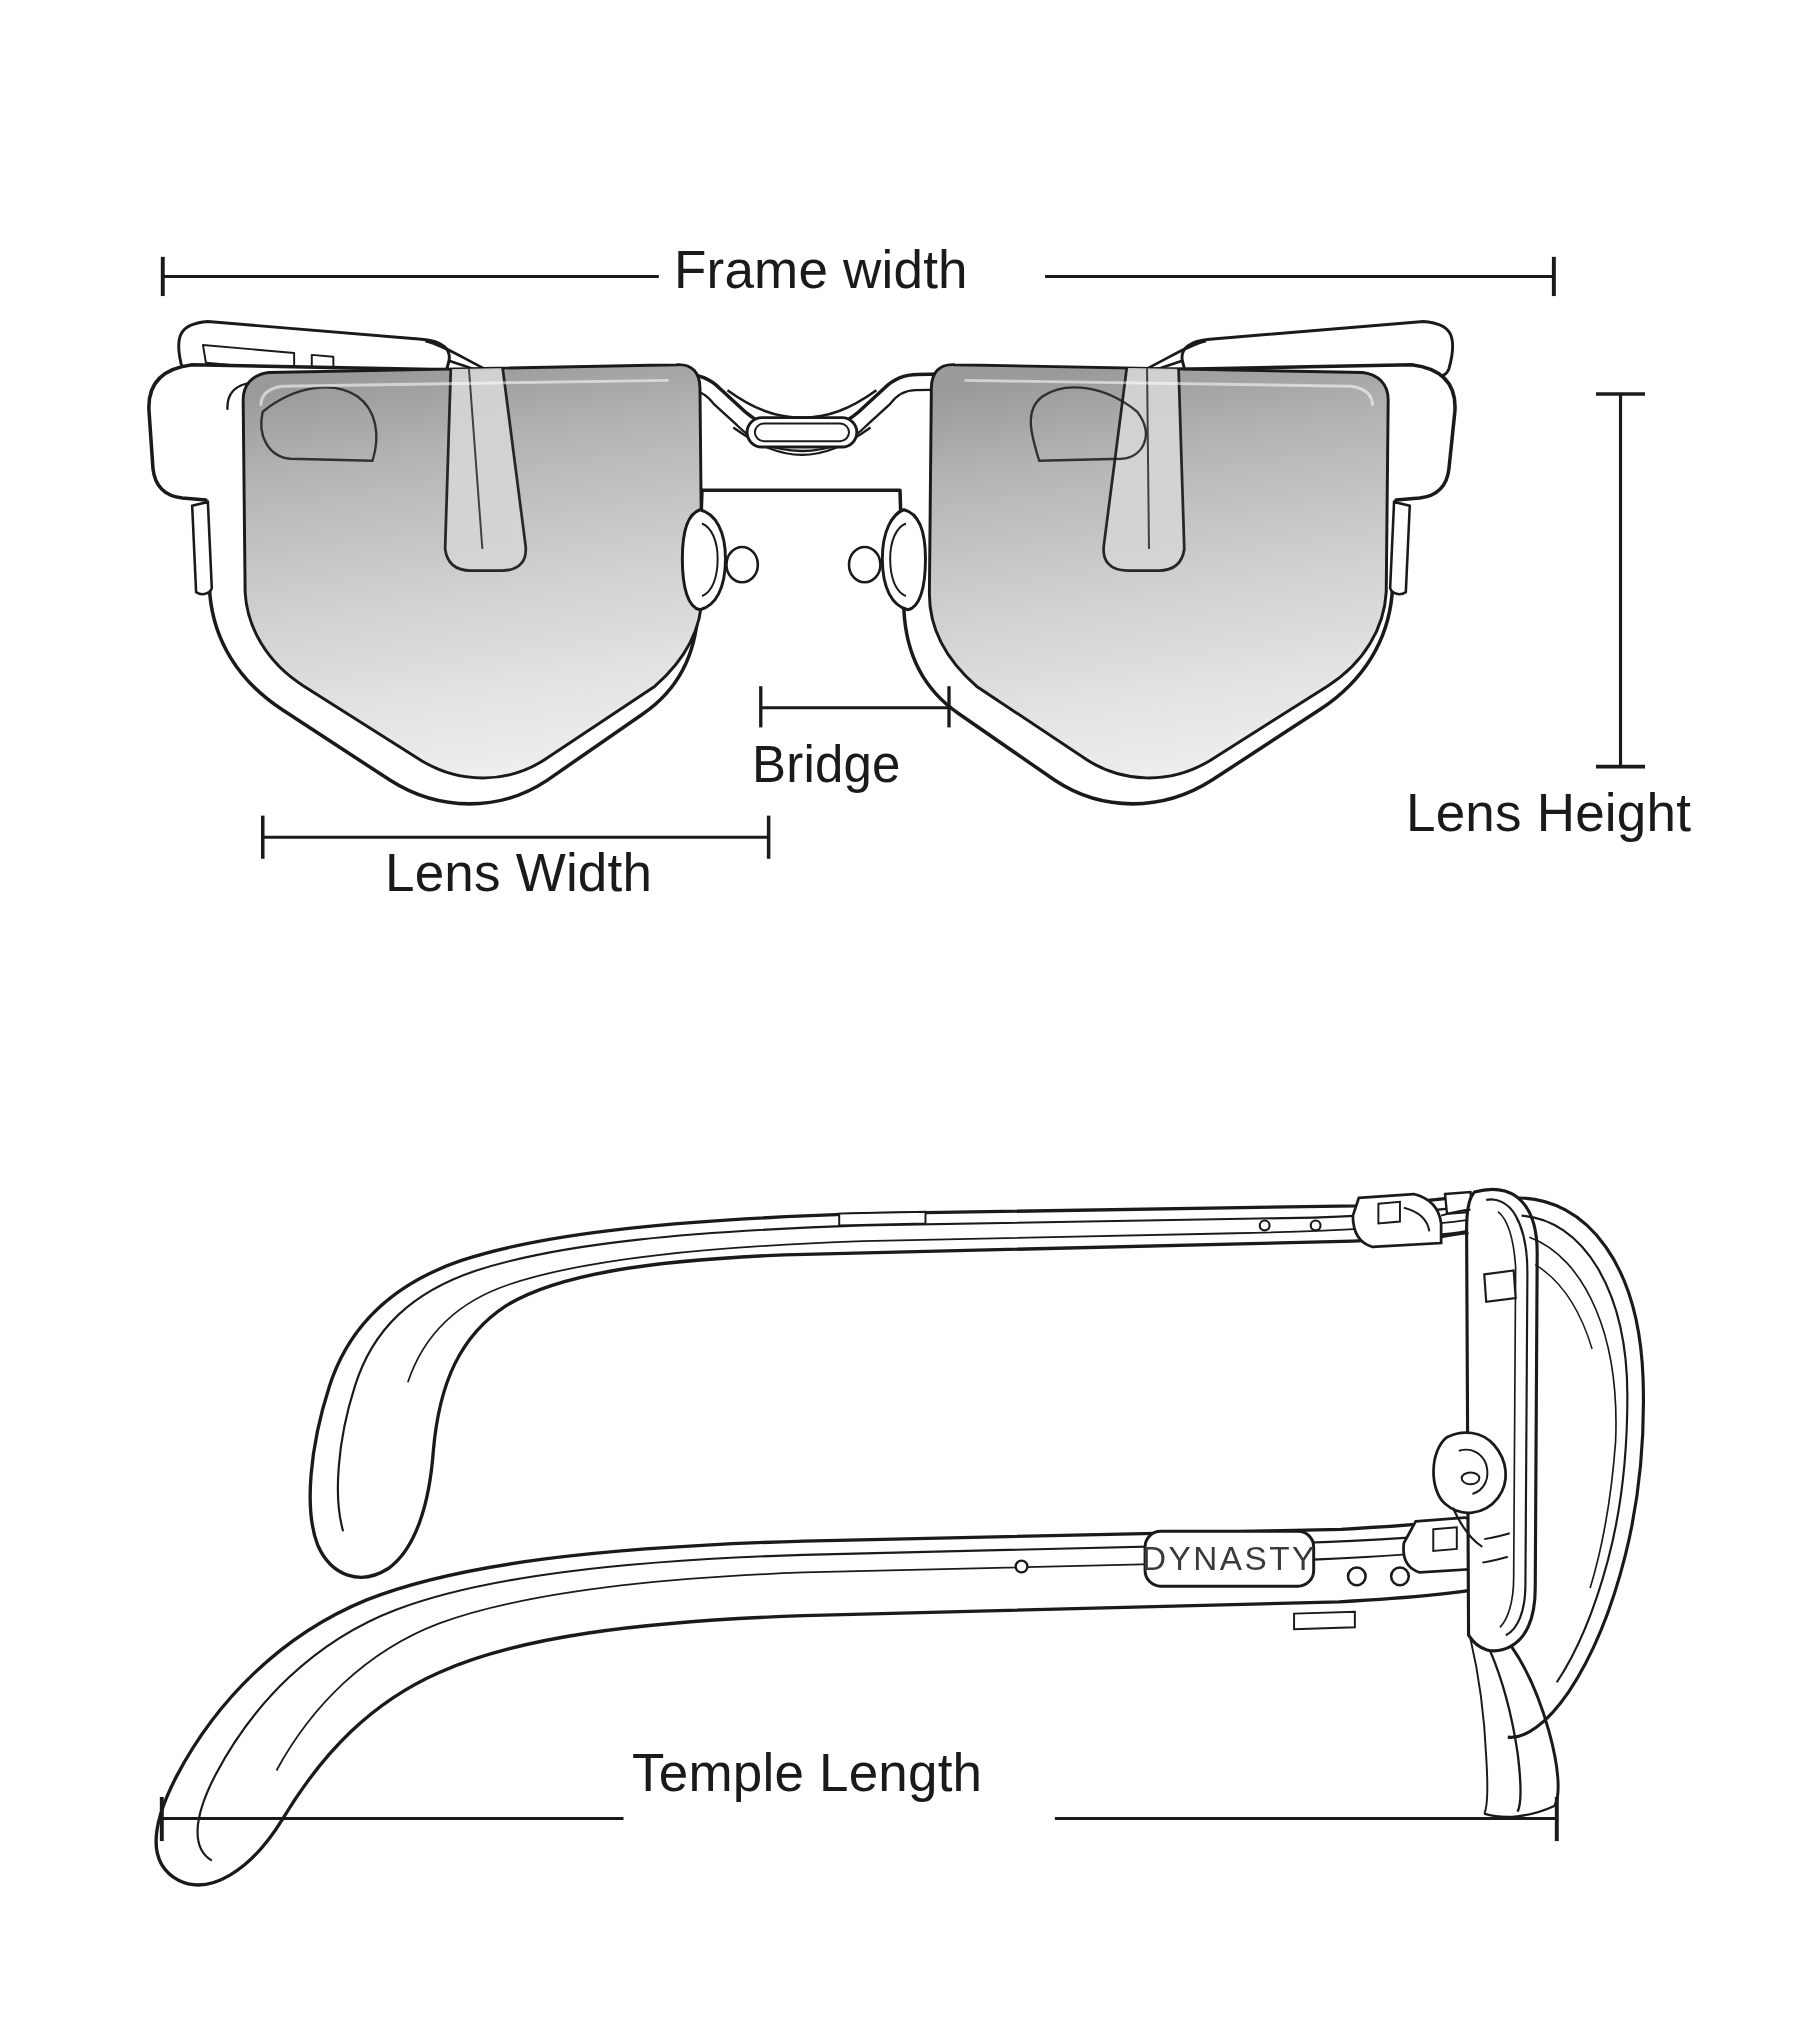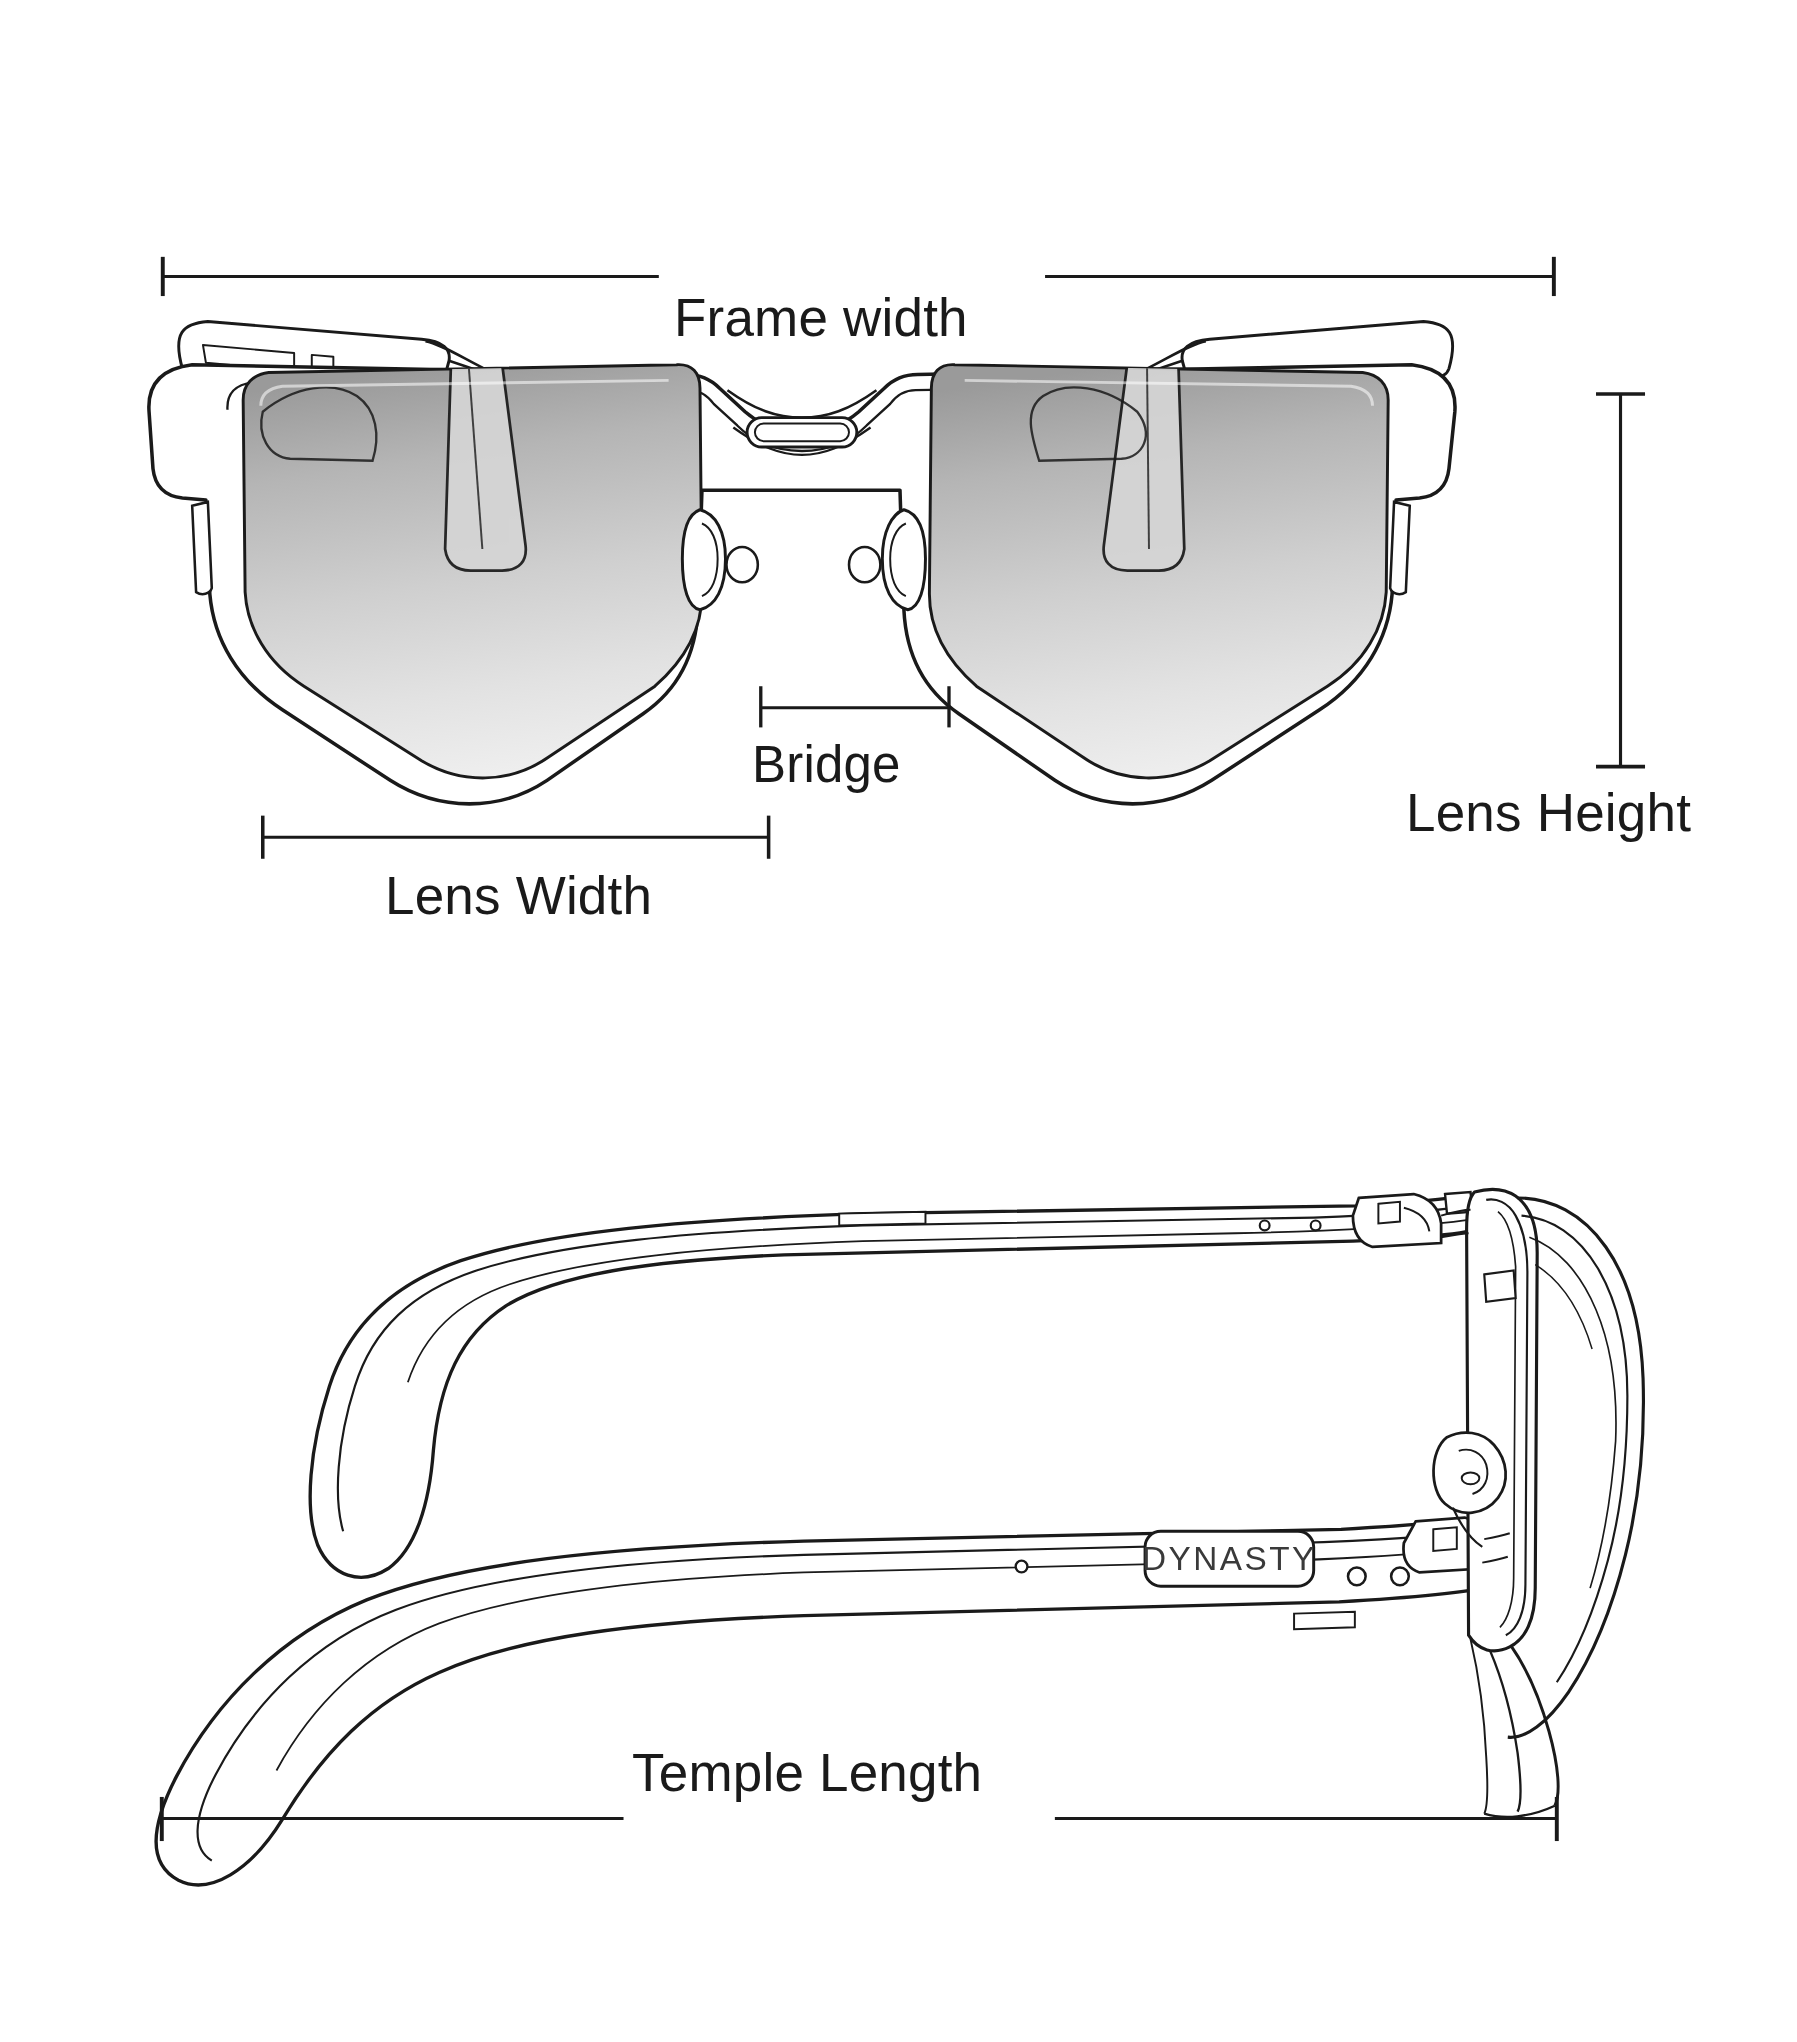--- a/index.html
+++ b/index.html
@@ -30,31 +30,30 @@
     font-weight: 300;
     letter-spacing: 0.2px;
     white-space: nowrap;
     font-family: "Liberation Sans", sans-serif;
   }
   #label-frame-width {
     left: 674px;
     top: 243px;
     font-size: 53px;
     line-height: 53px;
-    margin-top: 48px;
   }
   #label-bridge {
     left: 752px;
     top: 739px;
     font-size: 51px;
     line-height: 51px;
   }
   #label-lens-width {
     left: 385px;
-    top: 869px;
+    top: 846px;
     font-size: 53px;
     line-height: 53px;
   }
   #label-lens-height {
     left: 1406px;
     top: 786px;
     font-size: 53px;
     line-height: 53px;
   }
   #label-temple-length {

